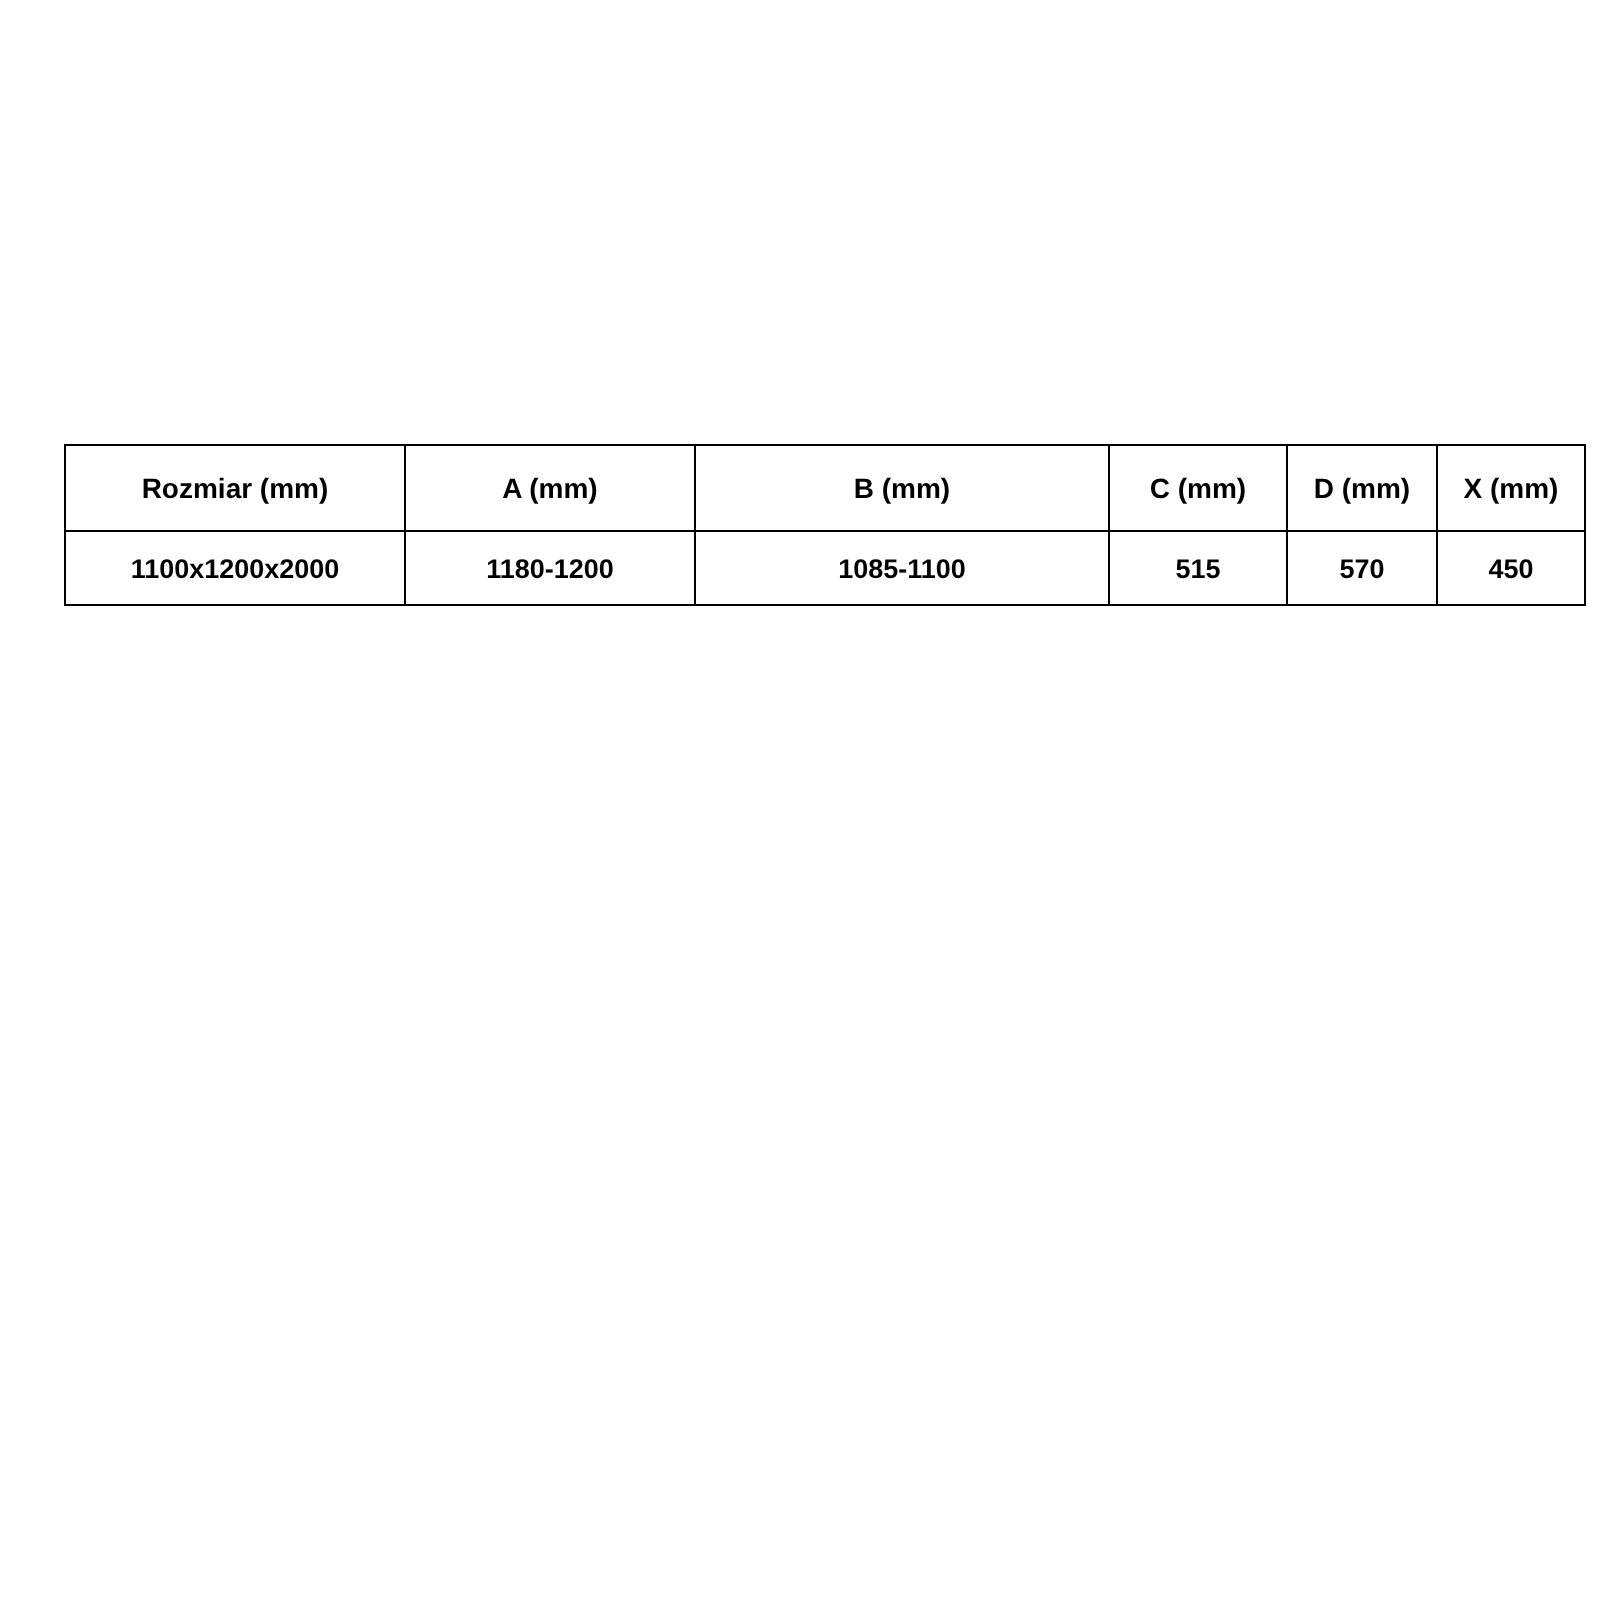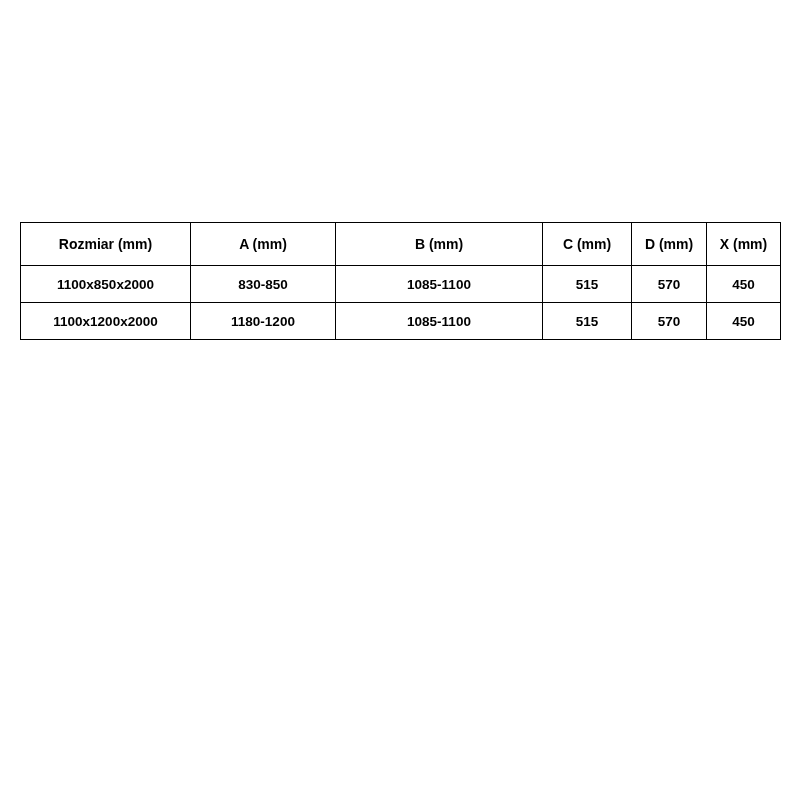--- a/index.html
+++ b/index.html
@@ -14,21 +14,21 @@
     color: #000000;
   }
   .page {
     position: relative;
     width: 800px;
     height: 800px;
     box-sizing: border-box;
   }
   .table-wrap {
     position: absolute;
-    left: 20px;
+    left: 32px;
     top: 222px;
     width: 760px;
   }
   table.size-table {
     border-collapse: collapse;
     table-layout: fixed;
     width: 760px;
   }
   table.size-table td,
   table.size-table th {
@@ -73,28 +73,20 @@
           <th>Rozmiar (mm)</th>
           <th>A (mm)</th>
           <th>B (mm)</th>
           <th>C (mm)</th>
           <th>D (mm)</th>
           <th>X (mm)</th>
         </tr>
       </thead>
       <tbody>
         <tr>
-          <td>1100x850x2000</td>
-          <td>830-850</td>
-          <td>1085-1100</td>
-          <td>515</td>
-          <td>570</td>
-          <td>450</td>
-        </tr>
-        <tr>
           <td>1100x1200x2000</td>
           <td>1180-1200</td>
           <td>1085-1100</td>
           <td>515</td>
           <td>570</td>
           <td>450</td>
         </tr>
       </tbody>
     </table>
   </div>

